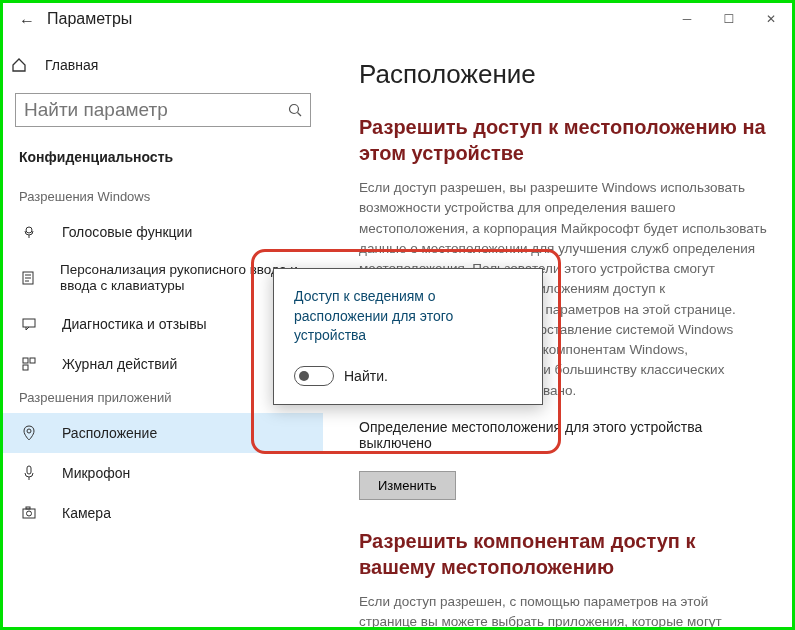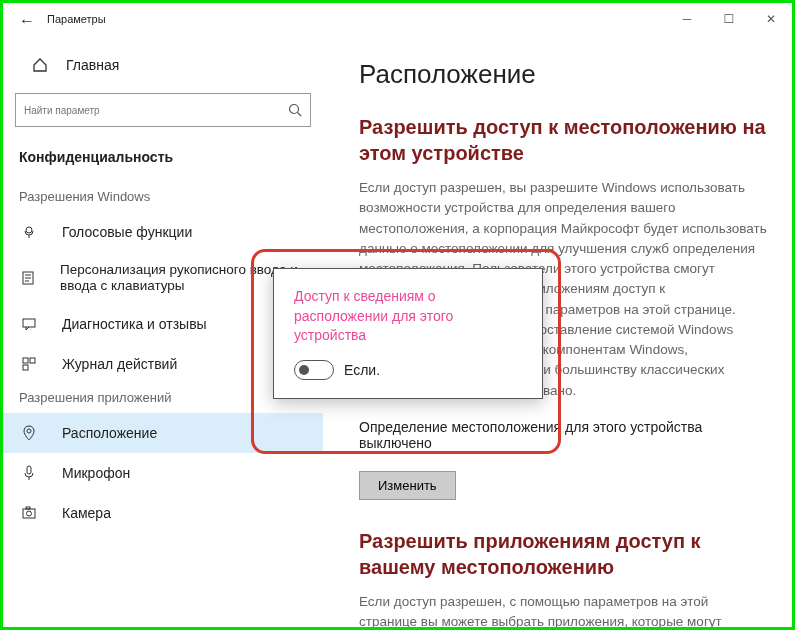--- a/index.html
+++ b/index.html
@@ -1,43 +1,43 @@
 <!DOCTYPE html>
 <html><head>
 <meta charset="utf-8">
 <style>
 * { box-sizing: border-box; margin: 0; padding: 0; font-family: "Segoe UI", Arial, sans-serif; }
 body { width: 795px; height: 630px; overflow: hidden; border: 3px solid #00e000; background: #fff; position: relative; }
 .titlebar { height: 32px; display: flex; align-items: center; padding-left: 8px; background: #fff; }
 .titlebar .back { width: 32px; text-align: center; font-size: 16px; color: #333; cursor: pointer; }
-.titlebar .title { font-size: 11px; color: #222; margin-left: 4px; }
+.titlebar .title { font-size: 16px; color: #222; margin-left: 4px; }
 .titlebar .controls { margin-left: auto; display: flex; }
 .titlebar .controls span { width: 42px; height: 32px; display: flex; align-items: center; justify-content: center; font-size: 12px; color: #555; cursor: pointer; }
 .main { display: flex; height: calc(100% - 32px); }
 .sidebar { width: 320px; background: #fff; padding: 12px 0 0 0; overflow: hidden; }
-.home-row { display: flex; align-items: center; height: 36px; padding-left: 29px; cursor: pointer; }
+.home-row { display: flex; align-items: center; height: 36px; padding-left: 8px; cursor: pointer; }
 .home-row .ico { width: 20px; margin-right: 14px; color: #333; }
 .home-row span.lbl { font-size: 14px; color: #222; }
 .search { margin: 10px 12px 14px 12px; height: 34px; border: 1px solid #999; display: flex; align-items: center; padding: 0 8px; }
-.search input { border: none; outline: none; flex: 1; font-size: 10px; background: transparent; }
+.search input { border: none; outline: none; flex: 1; font-size: 19px; background: transparent; }
 .search .sicon { color: #555; font-size: 14px; }
 .section-title { font-size: 14px; font-weight: 600; padding: 8px 16px 18px 16px; color: #222; }
 .group-label { font-size: 13px; color: #666; padding: 6px 16px 8px 16px; }
 .navitem { display: flex; align-items: center; height: 40px; padding-left: 16px; cursor: pointer; font-size: 14px; color: #222; gap: 9px; }
 .navitem.selected { background: #d9edfb; }
 .navitem .ico { width: 20px; margin-right: 14px; color: #333; display: flex; align-items: center; justify-content: center; }
 .content { flex: 1; padding: 24px 24px 0 36px; overflow: hidden; position: relative; }
 .content h1 { font-size: 26px; font-weight: 400; color: #222; margin-bottom: 24px; }
 .content h2 { font-size: 20px; font-weight: 700; color: #7f1d1d; margin-bottom: 12px; line-height: 1.3; }
 .content p { font-size: 13.5px; color: #666; line-height: 1.5; margin-bottom: 18px; }
 .status-line { font-size: 14px; color: #222; margin-bottom: 20px; }
 .btn { display: inline-block; background: #ccc; border: 1px solid #999; padding: 6px 18px; font-size: 13px; cursor: pointer; margin-bottom: 28px; }
 .highlight-box { position: absolute; border: 3px solid #d63b2c; border-radius: 14px; pointer-events: none; }
 .popup { position: absolute; background: #fff; border: 1px solid #555; box-shadow: 0 4px 16px rgba(0,0,0,0.25); padding: 18px 20px; width: 270px; }
-.popup-title { font-size: 14px; color: #ec4899; line-height: 1.4; margin-bottom: 14px; }
+.popup-title { font-size: 14px; color: #0c4a6e; line-height: 1.4; margin-bottom: 20px; }
 .toggle-row { display: flex; align-items: center; gap: 10px; }
 .toggle { width: 40px; height: 20px; border: 1px solid #555; border-radius: 10px; position: relative; cursor: pointer; }
 .toggle .knob { position: absolute; width: 10px; height: 10px; background: #555; border-radius: 50%; top: 4px; left: 4px; }
 .toggle-label { font-size: 14px; color: #222; }
 svg { display: block; }
 </style>
 </head>
 <body>
 
 <div class="titlebar">
@@ -146,28 +146,28 @@
       <span>Камера</span>
     </div>
   </div>
 
   <div class="content">
     <h1>Расположение</h1>
     <h2>Разрешить доступ к местоположению на этом устройстве</h2>
     <p>Если доступ разрешен, вы разрешите Windows использовать возможности устройства для определения вашего местоположения, а корпорация Майкрософт будет использовать данные о местоположении для улучшения служб определения местоположения. Пользователи этого устройства смогут разрешить или запретить приложениям доступ к местоположению с помощью параметров на этой странице. Если доступ запрещен, предоставление системой Windows сведений о местоположении компонентам Windows, приложениям Microsoft Store и большинству классических приложений будет заблокировано.</p>
     <div class="status-line">Определение местоположения для этого устройства выключено</div>
     <div class="btn">Изменить</div>
-    <h2>Разрешить приложениям доступ к вашему местоположению</h2>
+    <h2>Разрешить компонентам доступ к вашему местоположению</h2>
     <p>Если доступ разрешен, с помощью параметров на этой странице вы можете выбрать приложения, которые могут получать доступ к точному местоположению и журналу сведений о местоположении вашего устройства, чтобы активировать возможности,</p>
   </div>
 </div>
 
 <div class="highlight-box" style="left:248px; top:246px; width:310px; height:205px;"></div>
 
 <div class="popup" style="left:270px; top:265px;">
   <div class="popup-title">Доступ к сведениям о расположении для этого устройства</div>
   <div class="toggle-row">
     <div class="toggle">
         <div class="knob"></div>
       </div>
-    <div class="toggle-label">Если.</div>
+    <div class="toggle-label">Найти.</div>
   </div>
 </div>
 
 </body></html>

